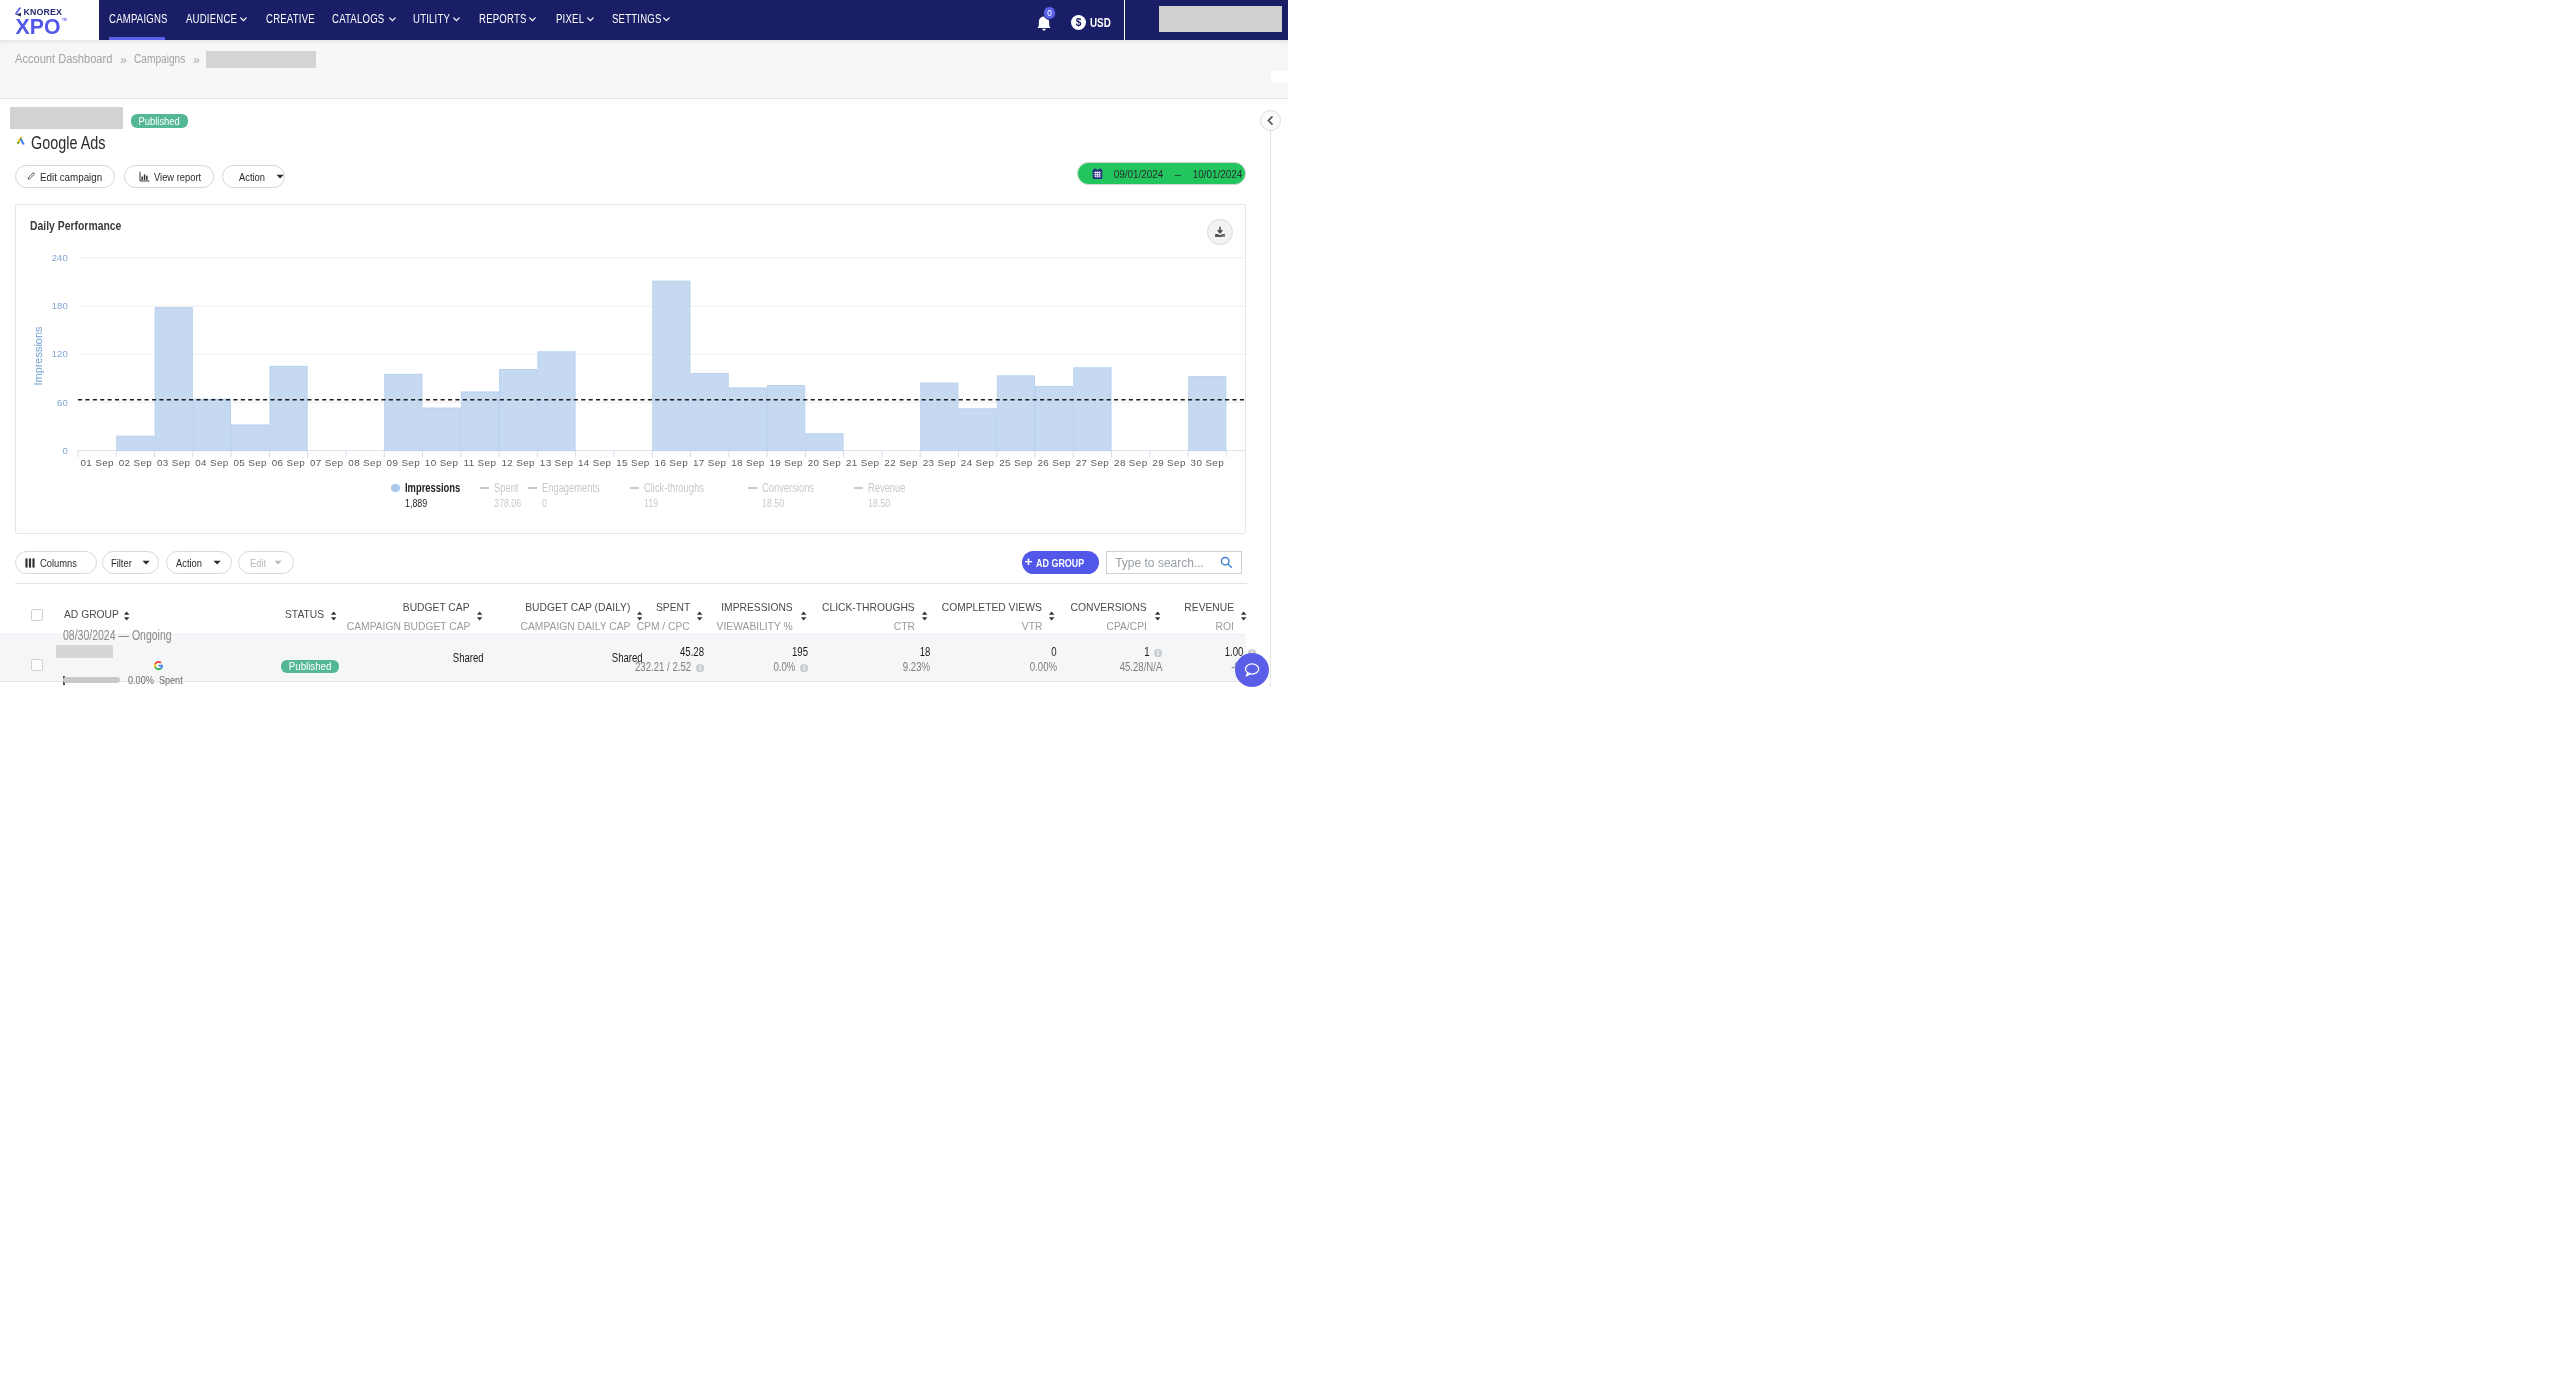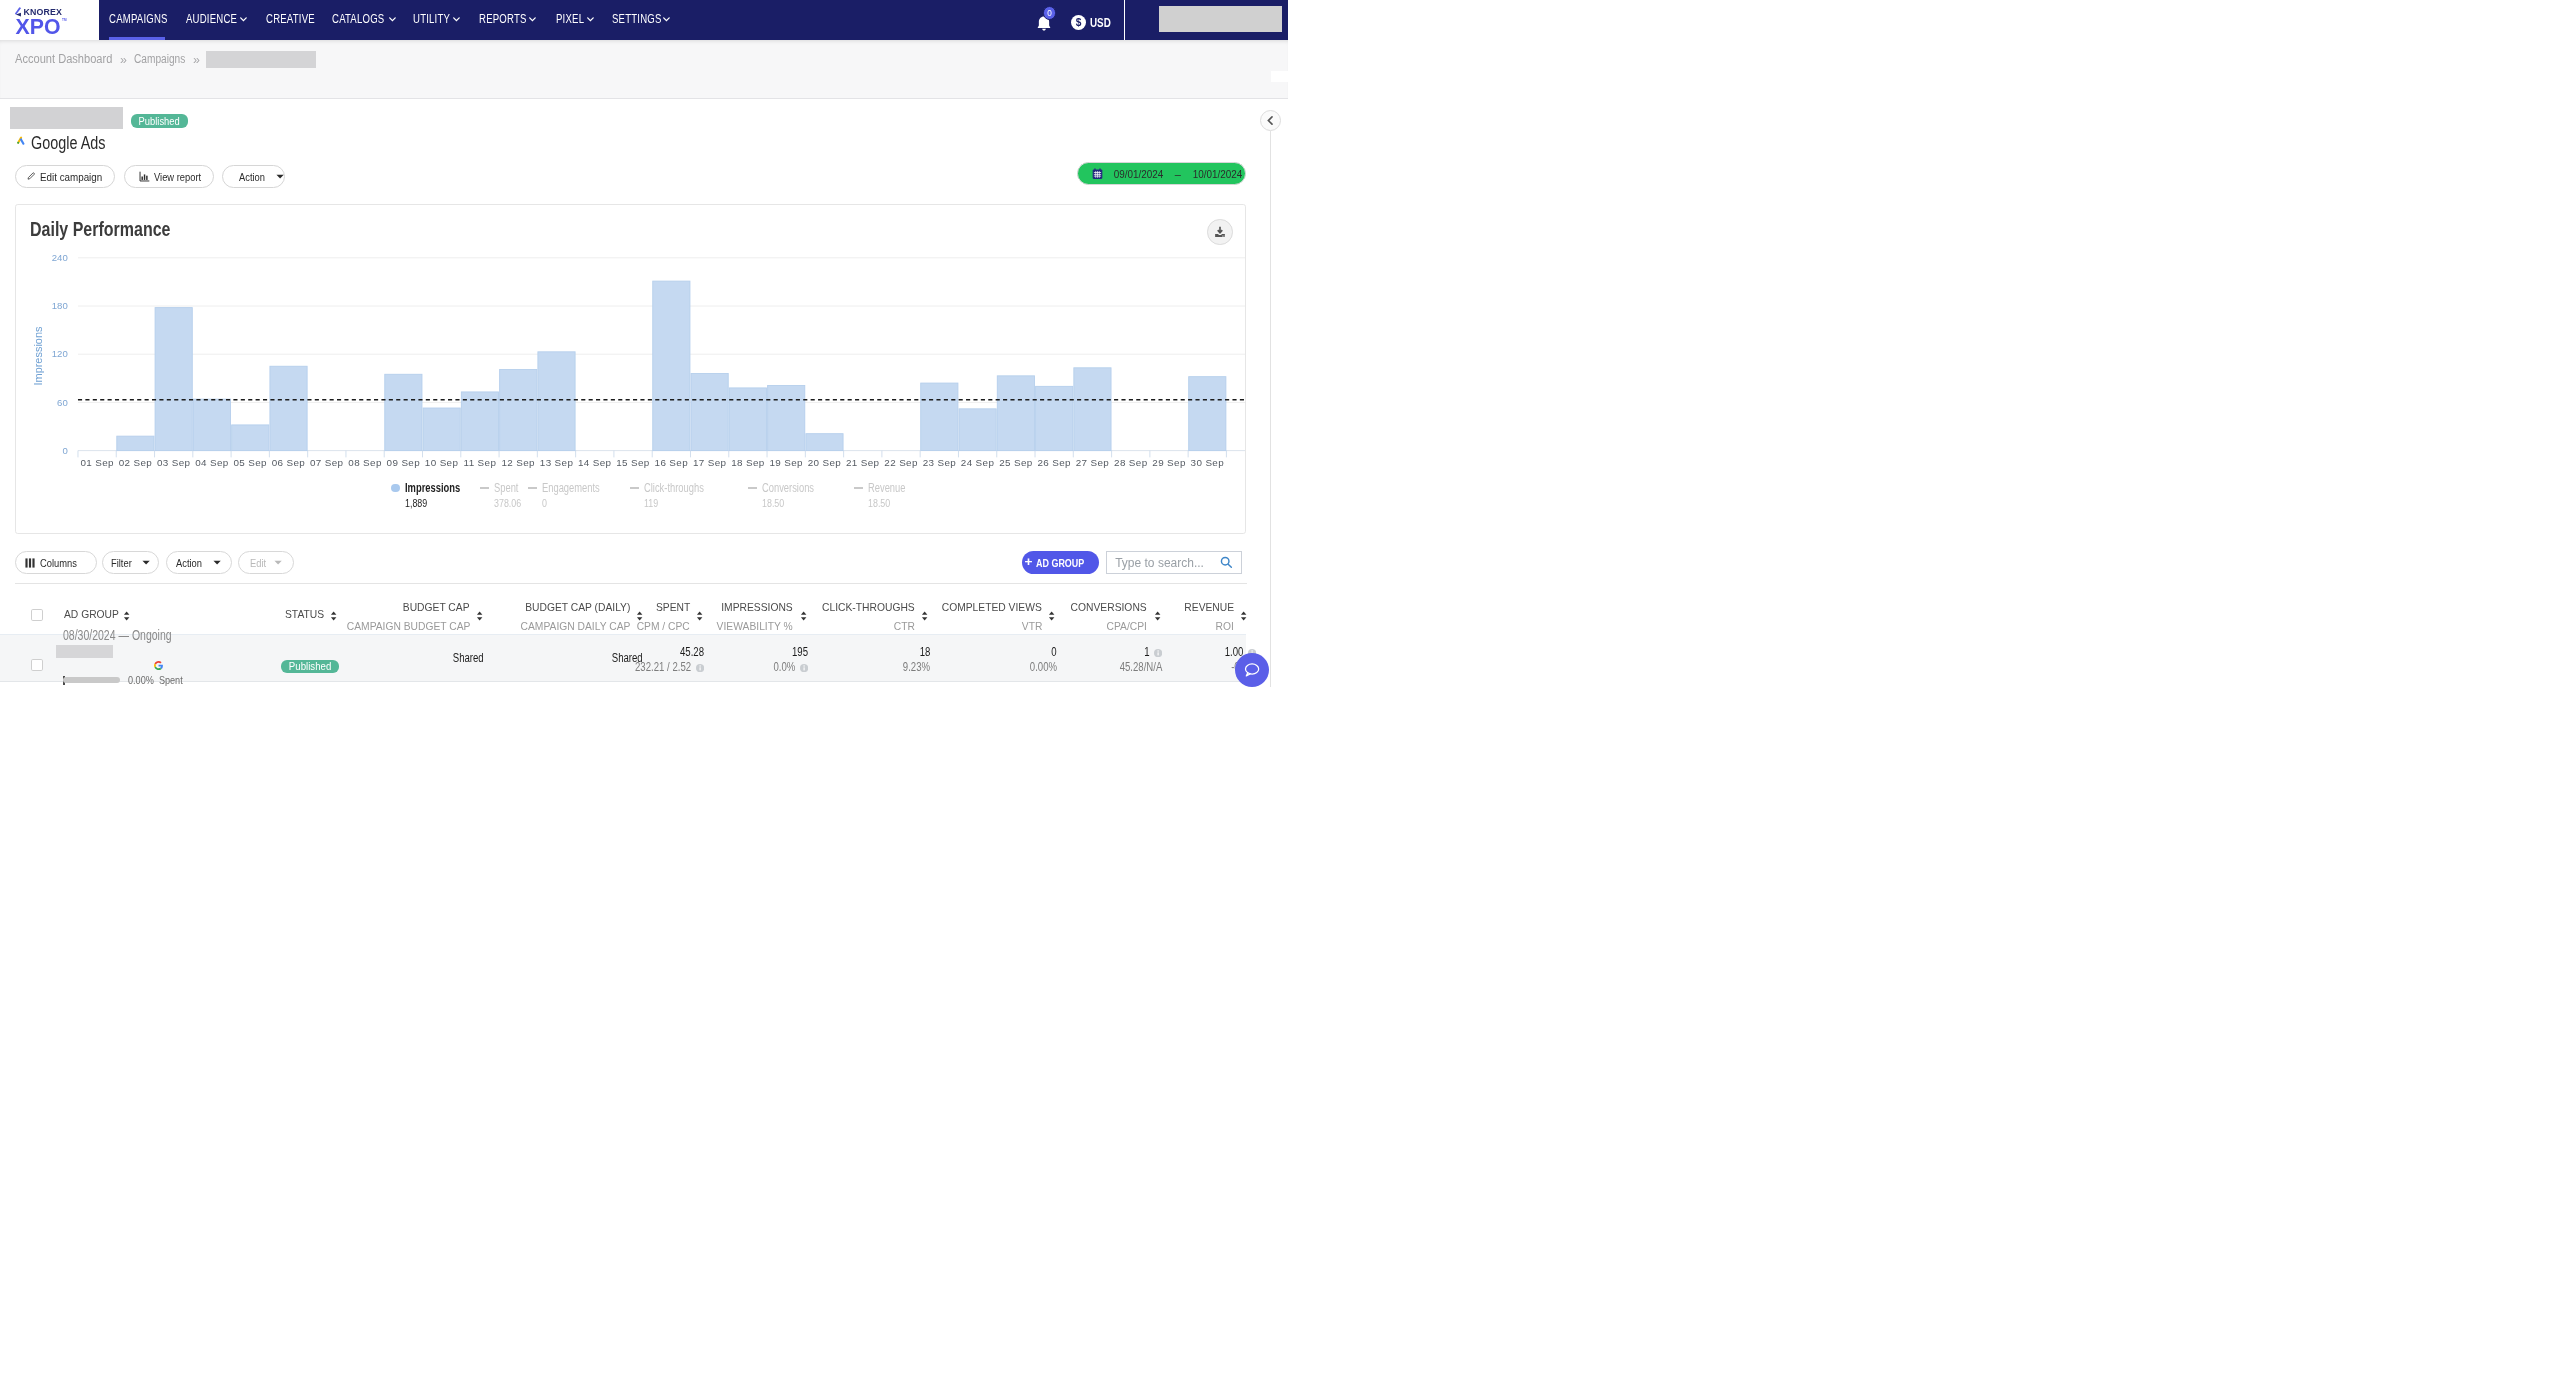--- a/index.html
+++ b/index.html
@@ -172,21 +172,21 @@
     <rect x="2.6" y="8.9" width="10.8" height="1"></rect>
         <rect x="2.6" y="11.6" width="10.8" height="1"></rect>
       </g>
   </svg>
   <span style="font-size:11px;display:inline-block;transform:scaleX(.9);white-space:nowrap">09/01/2024</span>
   <span style="font-size:11px;margin:0 9.1px 0 9.1px">–</span>
   <span style="font-size:11px;display:inline-block;transform:scaleX(.9);white-space:nowrap">10/01/2024</span>
 </div>
 
 <div class="card">
-  <div class="abs" style="left:14px;top:12.8px;font-size:20px;font-weight:bold;color:#3c3c3c"><span class="cx80">Daily Performance</span></div>
+  <div class="abs" style="left:14px;top:12.8px;font-size:13px;font-weight:bold;color:#3c3c3c"><span class="cx80">Daily Performance</span></div>
   <div class="abs" style="left:1191px;top:14.3px;width:25.6px;height:25.6px;border-radius:50%;border:0.9px solid #dcdcdc;background:#f2f2f2;display:flex;align-items:center;justify-content:center">
     <svg width="12" height="12" viewBox="0 0 16 16">
         <path d="M8 1 L8 8 M5 5.5 L8 9 L11 5.5" stroke="#555" stroke-width="2.2" fill="none"></path>
         <path d="M1.5 10.5 L1.5 14.5 L14.5 14.5 L14.5 10.5 L10.5 10.5 L9.5 12 L6.5 12 L5.5 10.5 Z" fill="#555"></path>
         <circle cx="11.6" cy="13.2" r="0.7" fill="#fff"></circle>
         <circle cx="13.3" cy="13.2" r="0.7" fill="#fff"></circle>
       </svg>
   </div>
   <svg width="1229" height="328" style="position:absolute;left:0;top:0" viewBox="0 0 1344.69 359">
     <line x1="67.6" y1="216.1" x2="1345.4" y2="216.1" stroke="#ececec" stroke-width="1"></line>

